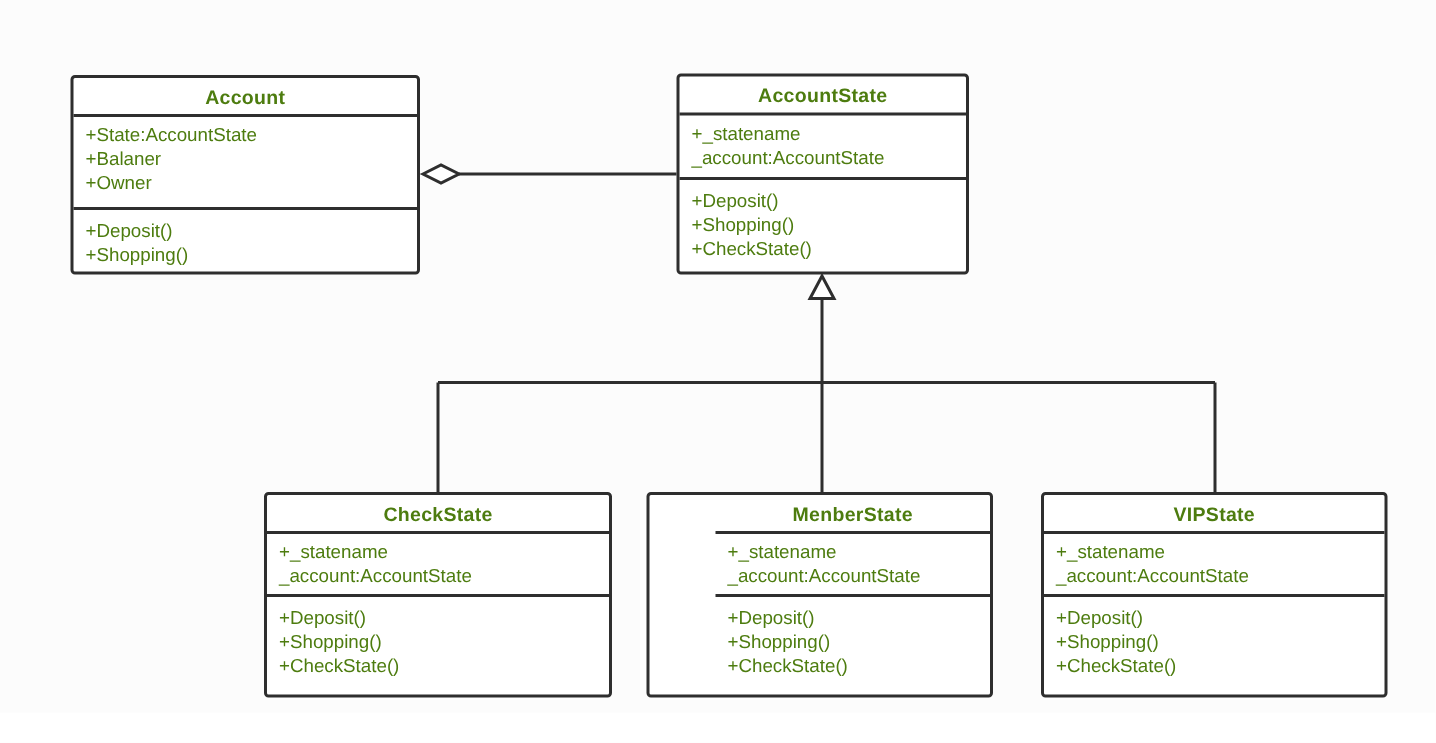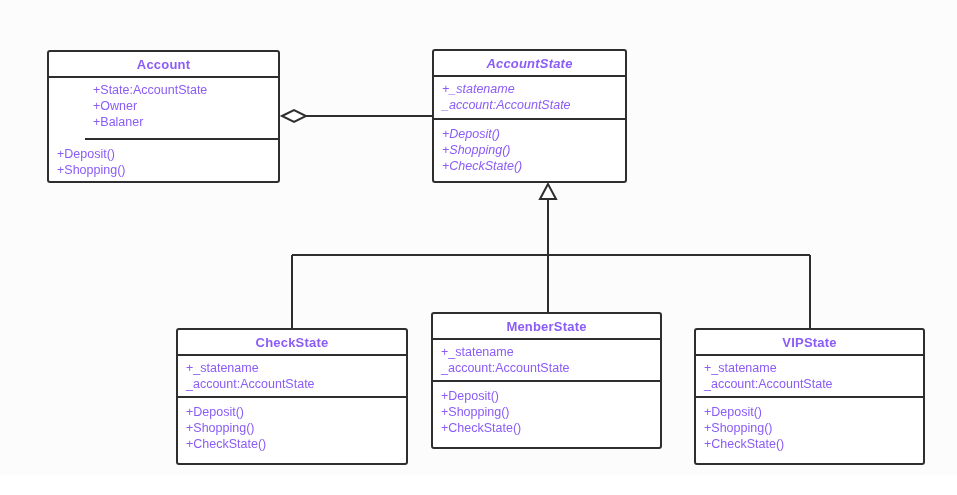--- a/index.html
+++ b/index.html
@@ -1,20 +1,20 @@
 <!DOCTYPE html>
 <html><head>
 <meta charset="utf-8">
 <style>
   html,body { margin:0; padding:0; }
   .stage {
     position:relative; width:957px; height:475px;
     background:#fcfcfc; overflow:hidden;
     font-family:"Liberation Sans", sans-serif;
-    color:#8b5cf6;
+    color:#4d7c0f;
   }
   .connectors { position:absolute; left:0; top:0; }
   .uml-class {
     position:absolute; display:flex; flex-direction:column;
     background:#ffffff; border:2px solid #2e2e2e; border-radius:3px;
     box-sizing:border-box;
   }
   .uml-title {
     flex:0 0 auto; height:26px; box-sizing:border-box;
     display:flex; align-items:center; justify-content:center;
@@ -43,32 +43,32 @@
 
     <line x1="548" y1="199" x2="548" y2="330"></line>
     <line x1="292" y1="255" x2="810" y2="255"></line>
     <line x1="292" y1="255" x2="292" y2="330"></line>
     <line x1="810" y1="255" x2="810" y2="330"></line>
     <polygon points="548,184 540,199 556,199"></polygon>
   </svg>
 
   <div class="uml-class" style="left:47px; top:50px; width:233px; height:133px;">
     <div class="uml-title">Account</div>
-    <div class="uml-sec uml-attrs" style="height:62px;margin-left:36px;">
+    <div class="uml-sec uml-attrs" style="height:62px;">
       <div>+State:AccountState</div>
+      <div>+Balaner</div>
       <div>+Owner</div>
-      <div>+Balaner</div>
     </div>
     <div class="uml-sec uml-methods">
       <div>+Deposit()</div>
       <div>+Shopping()</div>
     </div>
   </div>
 
-  <div class="uml-class" style="left:432px; top:49px; width:195px; height:134px;font-style:italic;">
+  <div class="uml-class" style="left:451px; top:49px; width:195px; height:134px;">
     <div class="uml-title">AccountState</div>
     <div class="uml-sec uml-attrs" style="height:43px;">
       <div>+_statename</div>
       <div>_account:AccountState</div>
     </div>
     <div class="uml-sec uml-methods">
       <div>+Deposit()</div>
       <div>+Shopping()</div>
       <div>+CheckState()</div>
     </div>
@@ -80,21 +80,21 @@
       <div>+_statename</div>
       <div>_account:AccountState</div>
     </div>
     <div class="uml-sec uml-methods">
       <div>+Deposit()</div>
       <div>+Shopping()</div>
       <div>+CheckState()</div>
     </div>
   </div>
 
-  <div class="uml-class" style="left:431px; top:312px; width:231px; height:137px;">
+  <div class="uml-class" style="left:431px; top:328px; width:231px; height:137px;padding-left:44px;">
     <div class="uml-title">MenberState</div>
     <div class="uml-sec uml-attrs" style="height:42px;">
       <div>+_statename</div>
       <div>_account:AccountState</div>
     </div>
     <div class="uml-sec uml-methods">
       <div>+Deposit()</div>
       <div>+Shopping()</div>
       <div>+CheckState()</div>
     </div>

